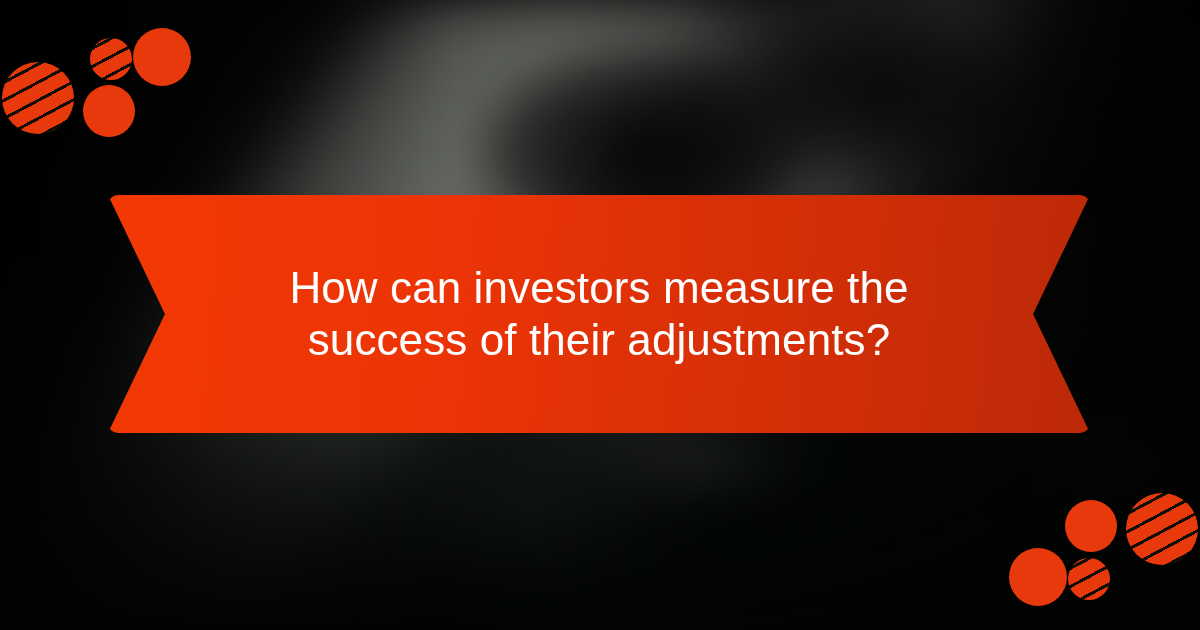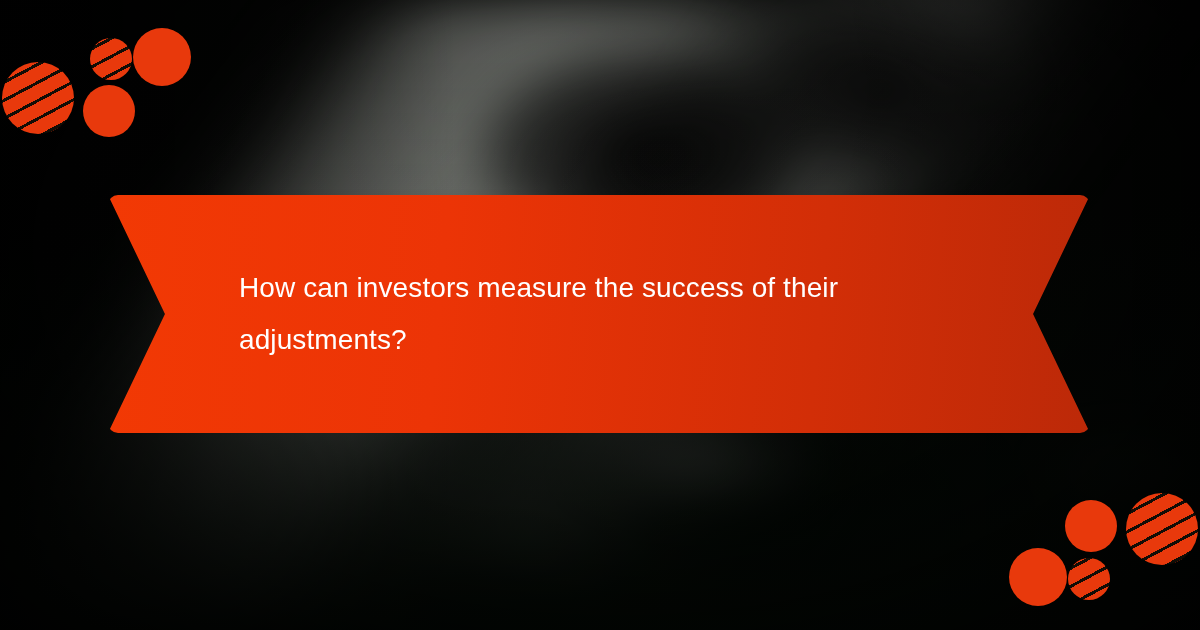--- a/index.html
+++ b/index.html
@@ -146,22 +146,23 @@
         0% 100%,
         5.8% 50%);
     border-radius: 10px;
     display: flex;
     align-items: center;
     justify-content: center;
   }
 
   #banner-text {
     width: 720px;
+    text-align: center;
     color: #ffffff;
-    font-size: 28px;
+    font-size: 44px;
     line-height: 52px;
     font-weight: 400;
     letter-spacing: 0.1px;
     font-family: "Liberation Sans", sans-serif;
   }
 </style>
 </head>
 <body>
 
 <div id="card">

